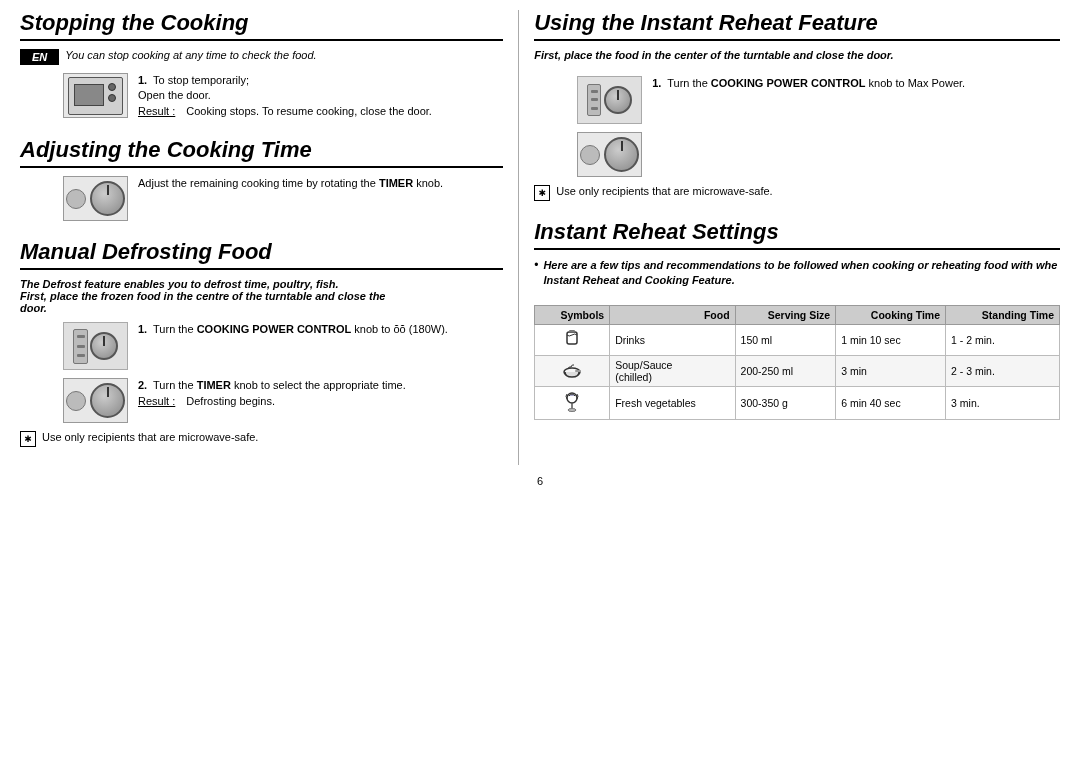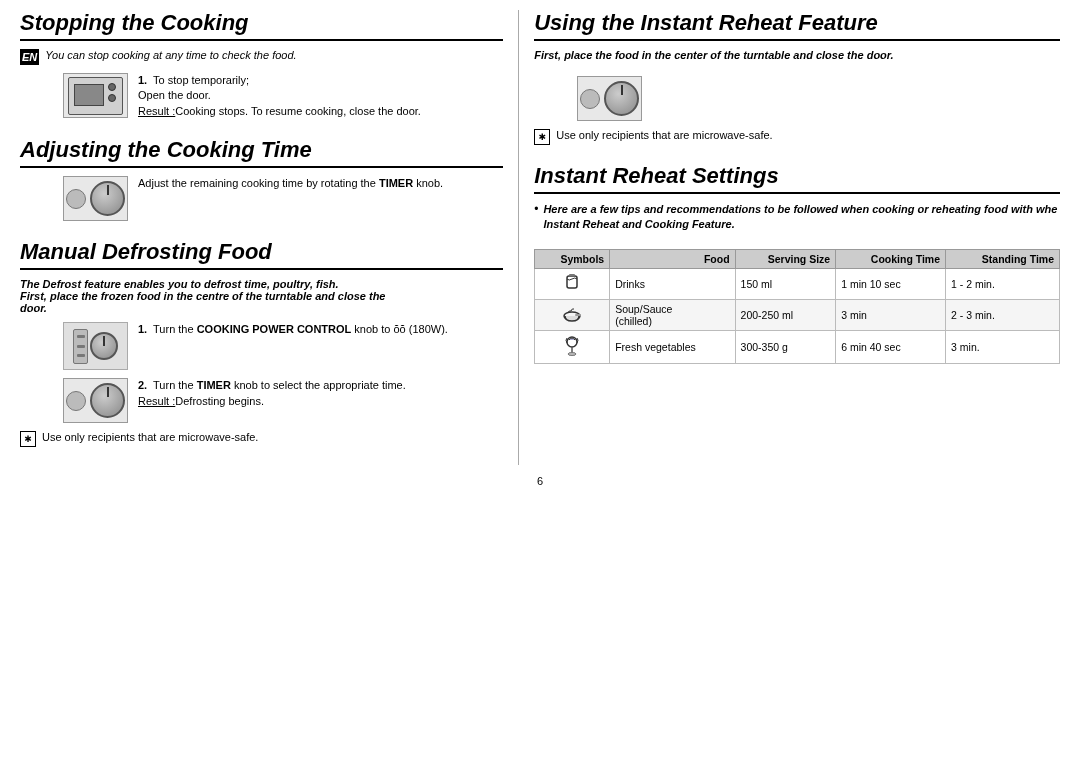--- a/index.html
+++ b/index.html
@@ -33,21 +33,21 @@
       border-bottom: 2px solid #000;
       padding-bottom: 3px;
       margin-bottom: 8px;
     }
     .section { margin-bottom: 18px; }
     .en-badge {
       background: #000;
       color: #fff;
       font-weight: bold;
       font-size: 11px;
-      padding: 2px 2px;
+      padding: 2px 12px;
       display: inline-block;
       margin-right: 6px;
       vertical-align: middle;
     }
     .intro-text {
       font-style: italic;
       font-weight: bold;
       font-size: 11px;
       margin-bottom: 8px;
       display: flex;
@@ -128,21 +128,21 @@
       width: 2px;
       height: 10px;
       background: #333;
       position: absolute;
       left: 50%;
       top: 2px;
       transform: translateX(-50%);
     }
     .step-text { font-size: 11px; line-height: 1.4; }
     .step-num { font-weight: bold; margin-right: 3px; }
-    .result-line { display: flex; gap: 0; }
+    .result-line { display: flex; gap: 11px; }
     .result-label { text-decoration: underline; white-space: nowrap; }
     .note-line {
       display: flex;
       align-items: flex-start;
       gap: 6px;
       margin-top: 6px;
       font-size: 11px;
     }
     .note-icon {
       width: 16px;
@@ -319,20 +319,38 @@
     </div>
 
   </div>
 
   <div class="right-col">
 
     <div class="section">
       <div class="section-title">Using the Instant Reheat Feature</div>
       <div class="first-place-text">First, place the food in the center of the turntable and close the door.</div>
 
+      <div class="step-block">
+        <div class="cooking-power-knob">
+          <div style="display:flex;align-items:center;gap:3px;">
+            <div style="width:14px;height:32px;border:1px solid #777;background:#bbb;border-radius:2px;display:flex;flex-direction:column;justify-content:space-around;align-items:center;padding:2px;">
+              <div style="width:7px;height:3px;background:#777;border-radius:1px;"></div>
+              <div style="width:7px;height:3px;background:#777;border-radius:1px;"></div>
+              <div style="width:7px;height:3px;background:#777;border-radius:1px;"></div>
+            </div>
+            <div class="knob-circle" style="width:28px;height:28px;">
+              <div class="knob-mark"></div>
+            </div>
+          </div>
+        </div>
+        <div class="step-text">
+          <span class="step-num">1.</span>
+          Turn the <strong>COOKING POWER CONTROL</strong> knob to Max Power.
+        </div>
+      </div>
 
       <div class="step-block">
         <div class="knob-icon">
           <div style="display:flex;align-items:center;gap:4px;">
             <div style="width:20px;height:20px;border-radius:50%;border:1px solid #777;background:#bbb;"></div>
             <div class="knob-circle">
               <div class="knob-mark"></div>
             </div>
           </div>
         </div>

